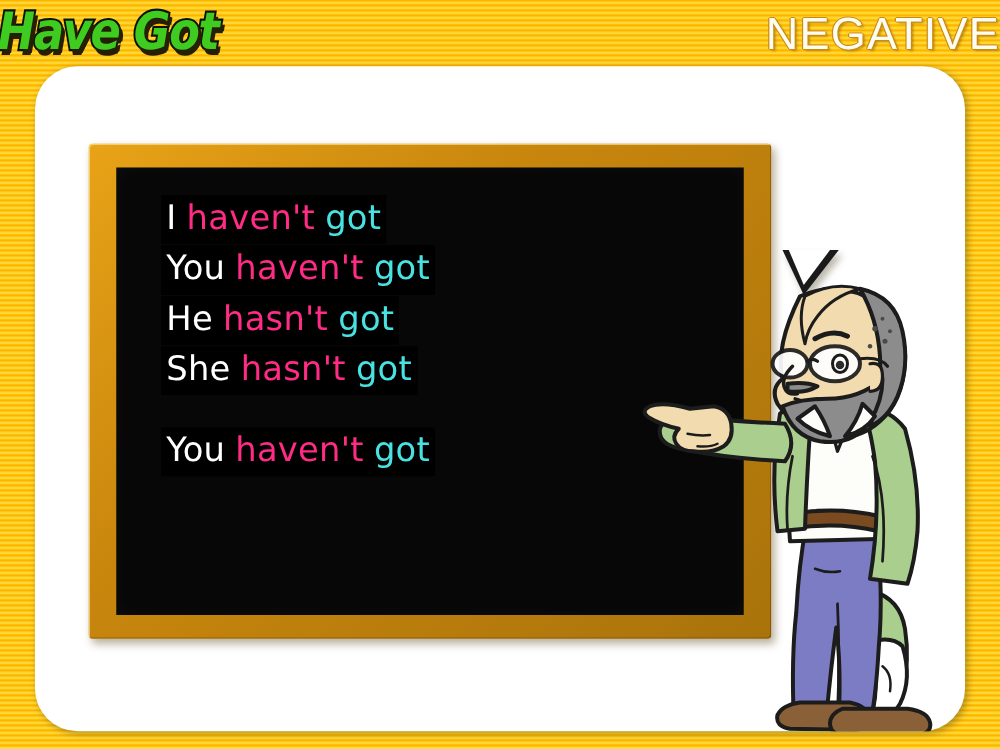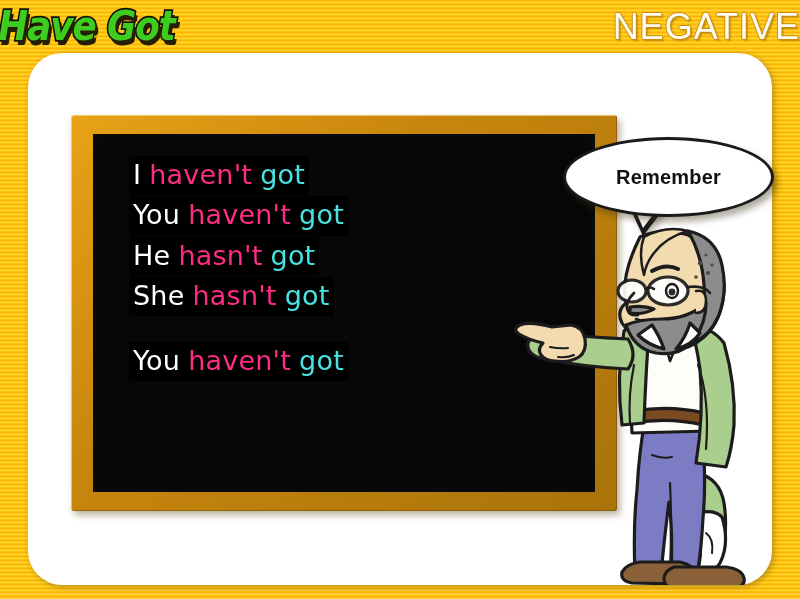--- a/index.html
+++ b/index.html
@@ -247,23 +247,20 @@
           <span class="w-pronoun">You</span><span class="sp"></span><span class="w-aux">haven't</span><span class="sp"></span><span class="w-got">got</span>
         </span>
 
 
       </div>
 
     </div>
   </div>
 
   <div id="speech-bubble-tail"></div>
-  <div id="speech-bubble">
-    <span id="speech-bubble-label">Remember</span>
-  </div>
 
   <div id="teacher">
     <svg width="270" height="370" viewBox="0 0 270 370" xmlns="http://www.w3.org/2000/svg">
       <g stroke="#1C1C1C" stroke-width="3.2" stroke-linejoin="round" stroke-linecap="round">
 
         <path d="M186 258 q22 6 26 30 q4 26 -2 48 l-22 2 q4 -34 -6 -56 z" fill="#A9CE8E"></path>
 
         <path d="M186 298 q16 -4 24 4 q8 26 -2 46 q-10 16 -24 14 q6 -20 4 -36 q-2 -16 -2 -28 z" fill="#FFFFFF"></path>
         <path d="M194 318 q8 6 6 20" fill="none" stroke-width="2"></path>
 

